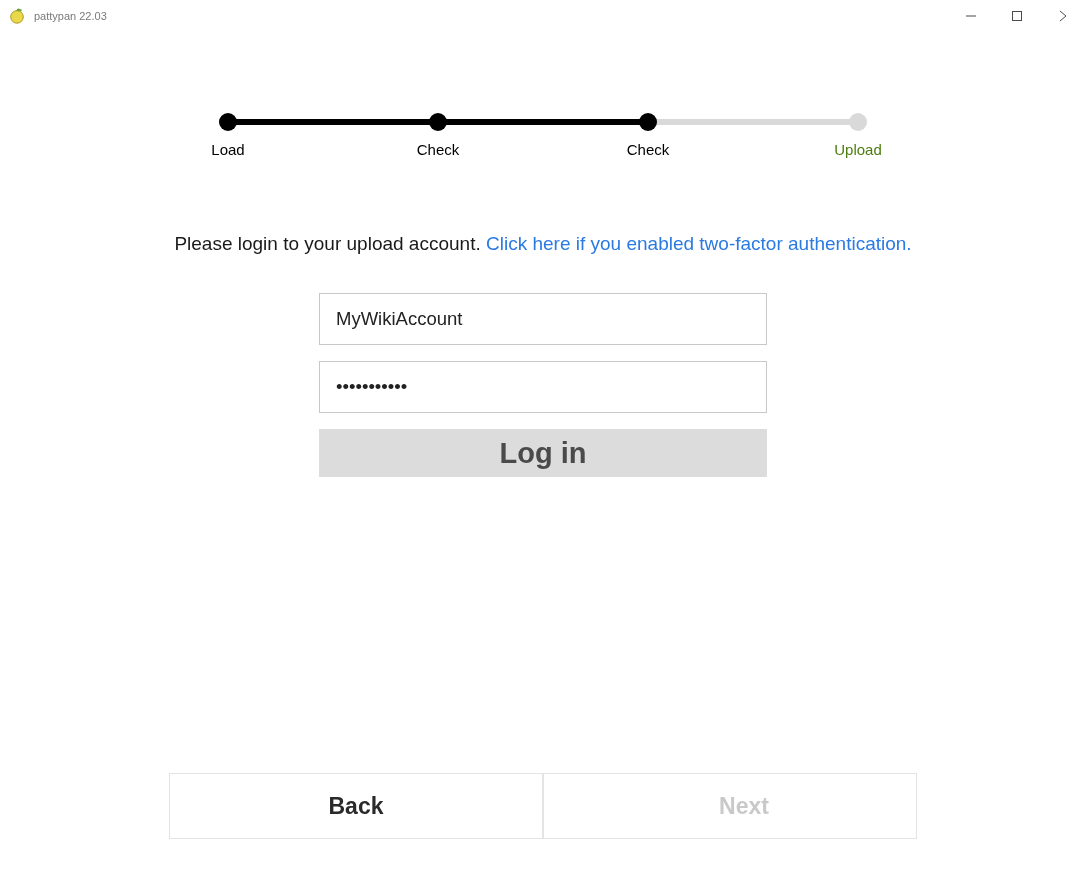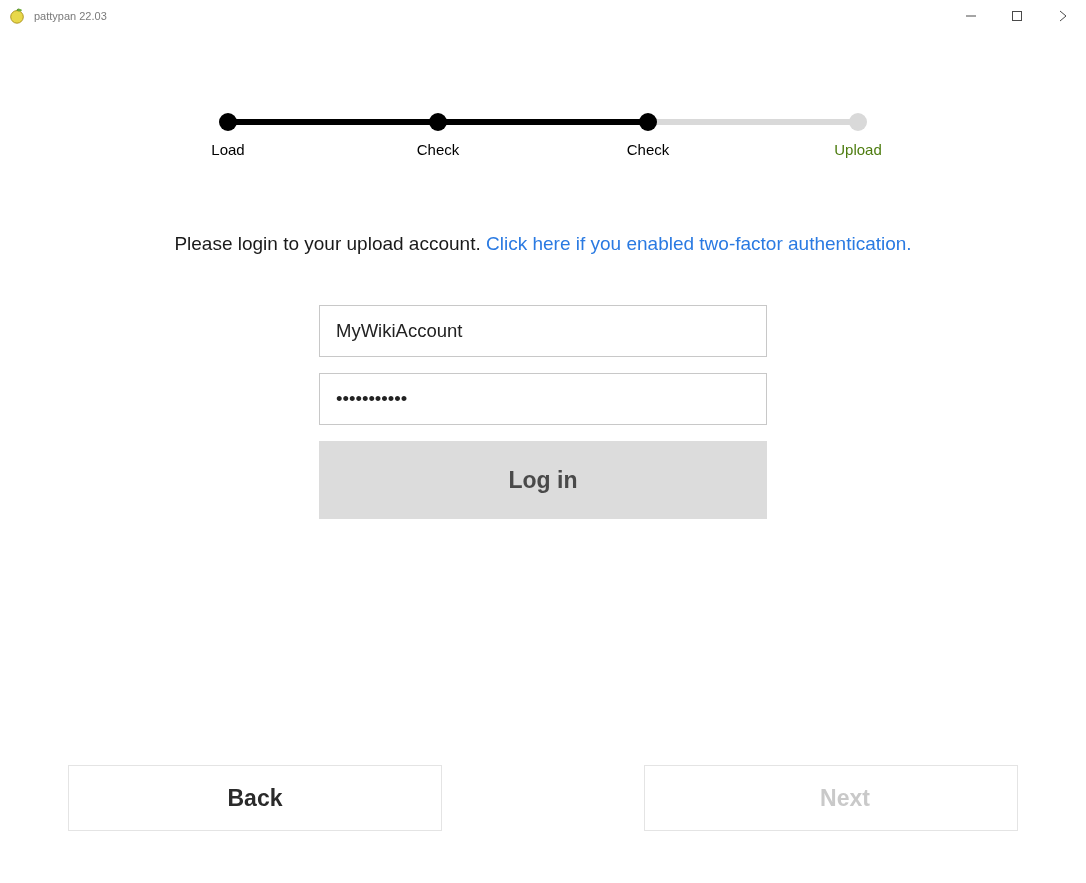--- a/index.html
+++ b/index.html
@@ -85,54 +85,54 @@
       margin-top: 78px;
       font-size: 19px;
       color: #1a1a1a;
       text-align: left;
     }
     .instruction a {
       color: #2a7ae2;
       text-decoration: none;
     }
     .form {
-      margin-top: 50px;
+      margin-top: 38px;
       width: 448px;
       display: flex;
       flex-direction: column;
       gap: 16px;
     }
     .txt {
       width: 100%;
       height: 52px;
       border: 1px solid #c8c8c8;
       font-size: 18.5px;
       padding: 0 16px;
       outline: none;
       background: #fff;
       color: #222;
       font-family: inherit;
     }
     .login-btn {
       width: 100%;
-      height: 78px;
+      height: 48px;
       background: #dcdcdc;
       border: none;
-      font-size: 23px;
+      font-size: 29px;
       font-weight: 700;
       color: #4a4a4a;
       cursor: pointer;
       font-family: inherit;
     }
     .bottom-bar {
       position: absolute;
       left: 0; right: 0;
-      bottom: 52px;
-      display: flex;
-      justify-content: space-between;
+      bottom: 44px;
+      display: flex;
+      justify-content: center;
       padding: 0 68px;
     }
     .nav-btn {
       width: 374px;
       height: 66px;
       background: #fff;
       border: 1px solid #e4e4e4;
       font-size: 23px;
       font-weight: 700;
       font-family: inherit;

